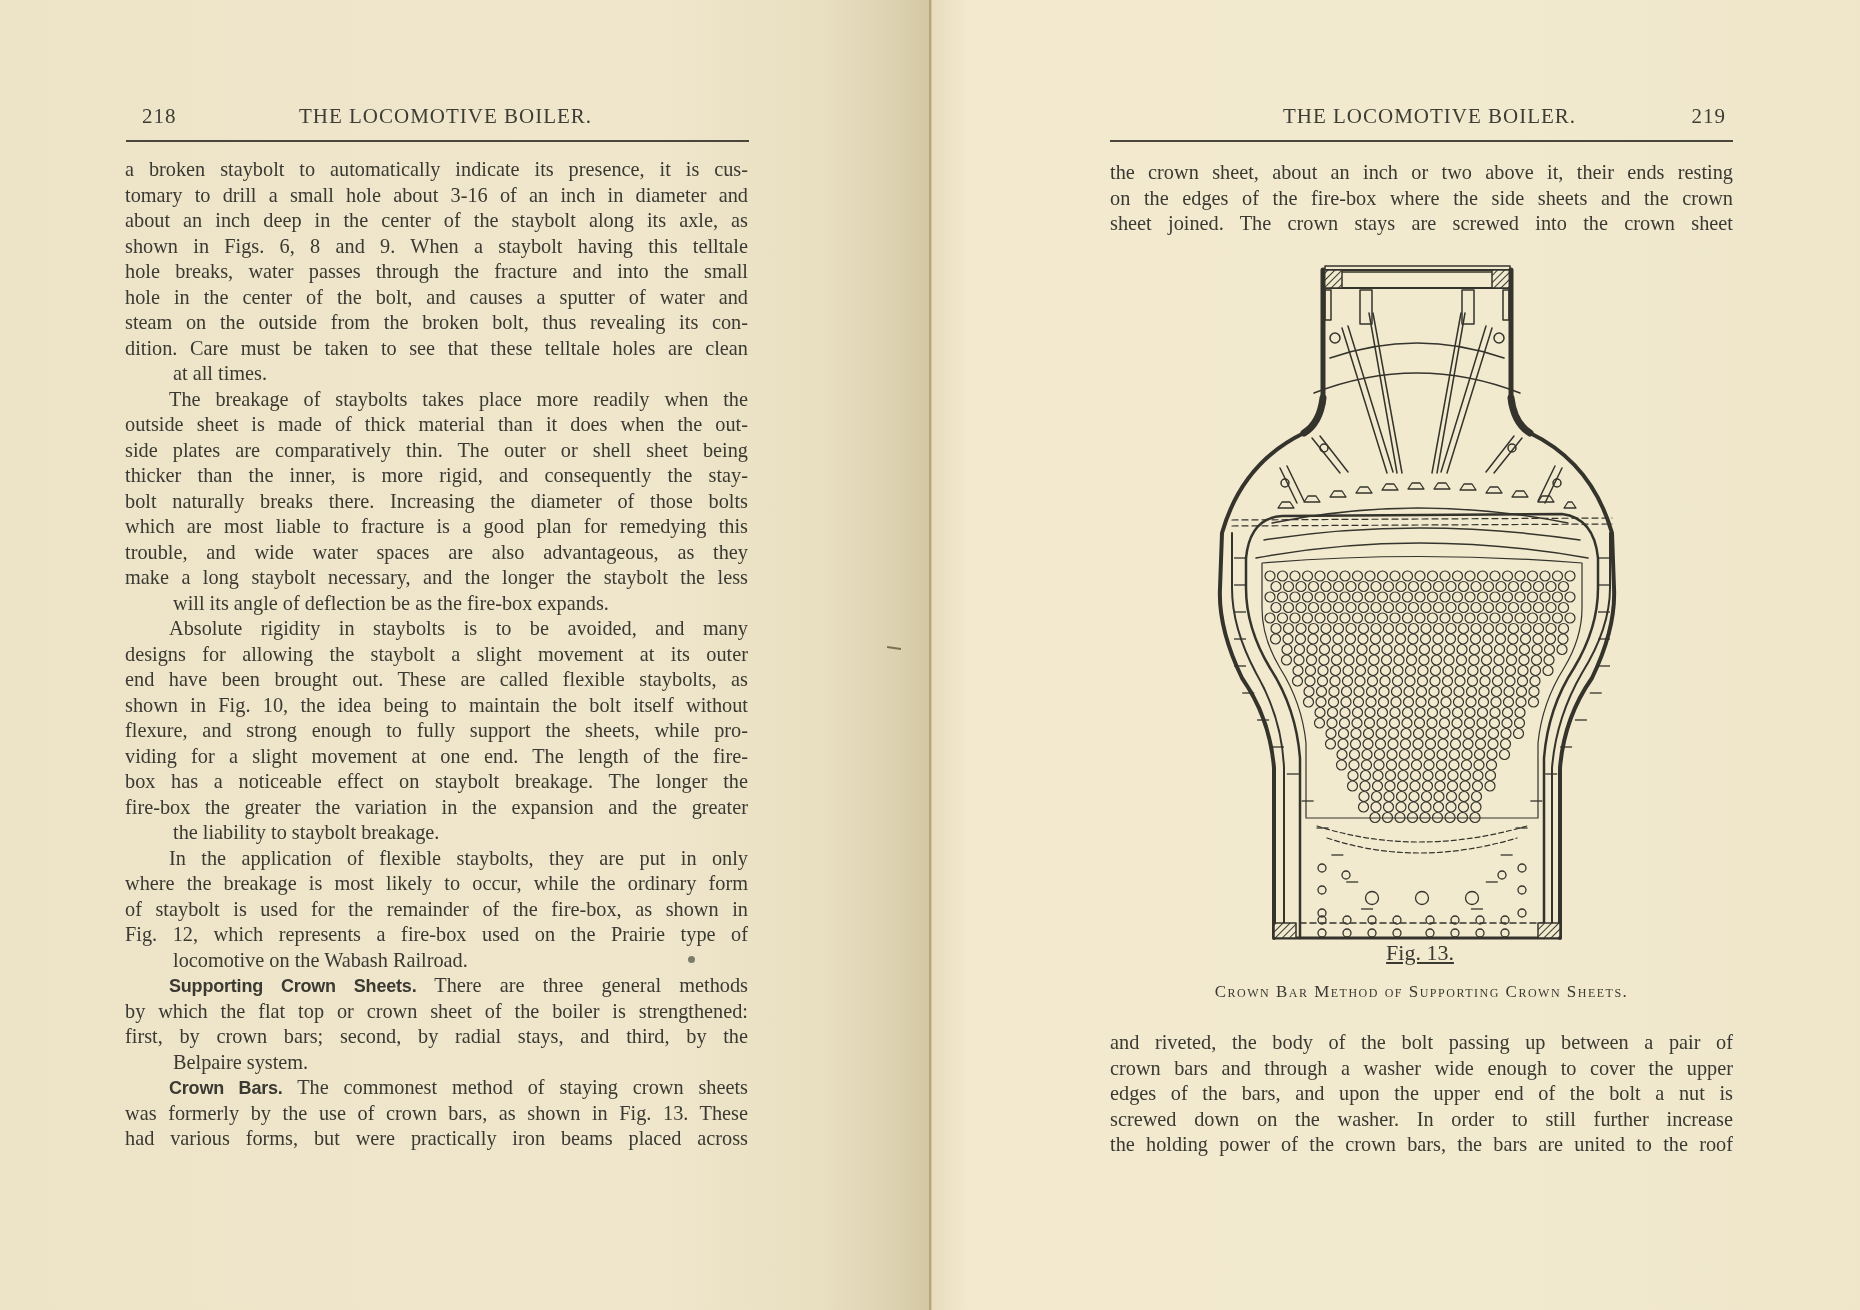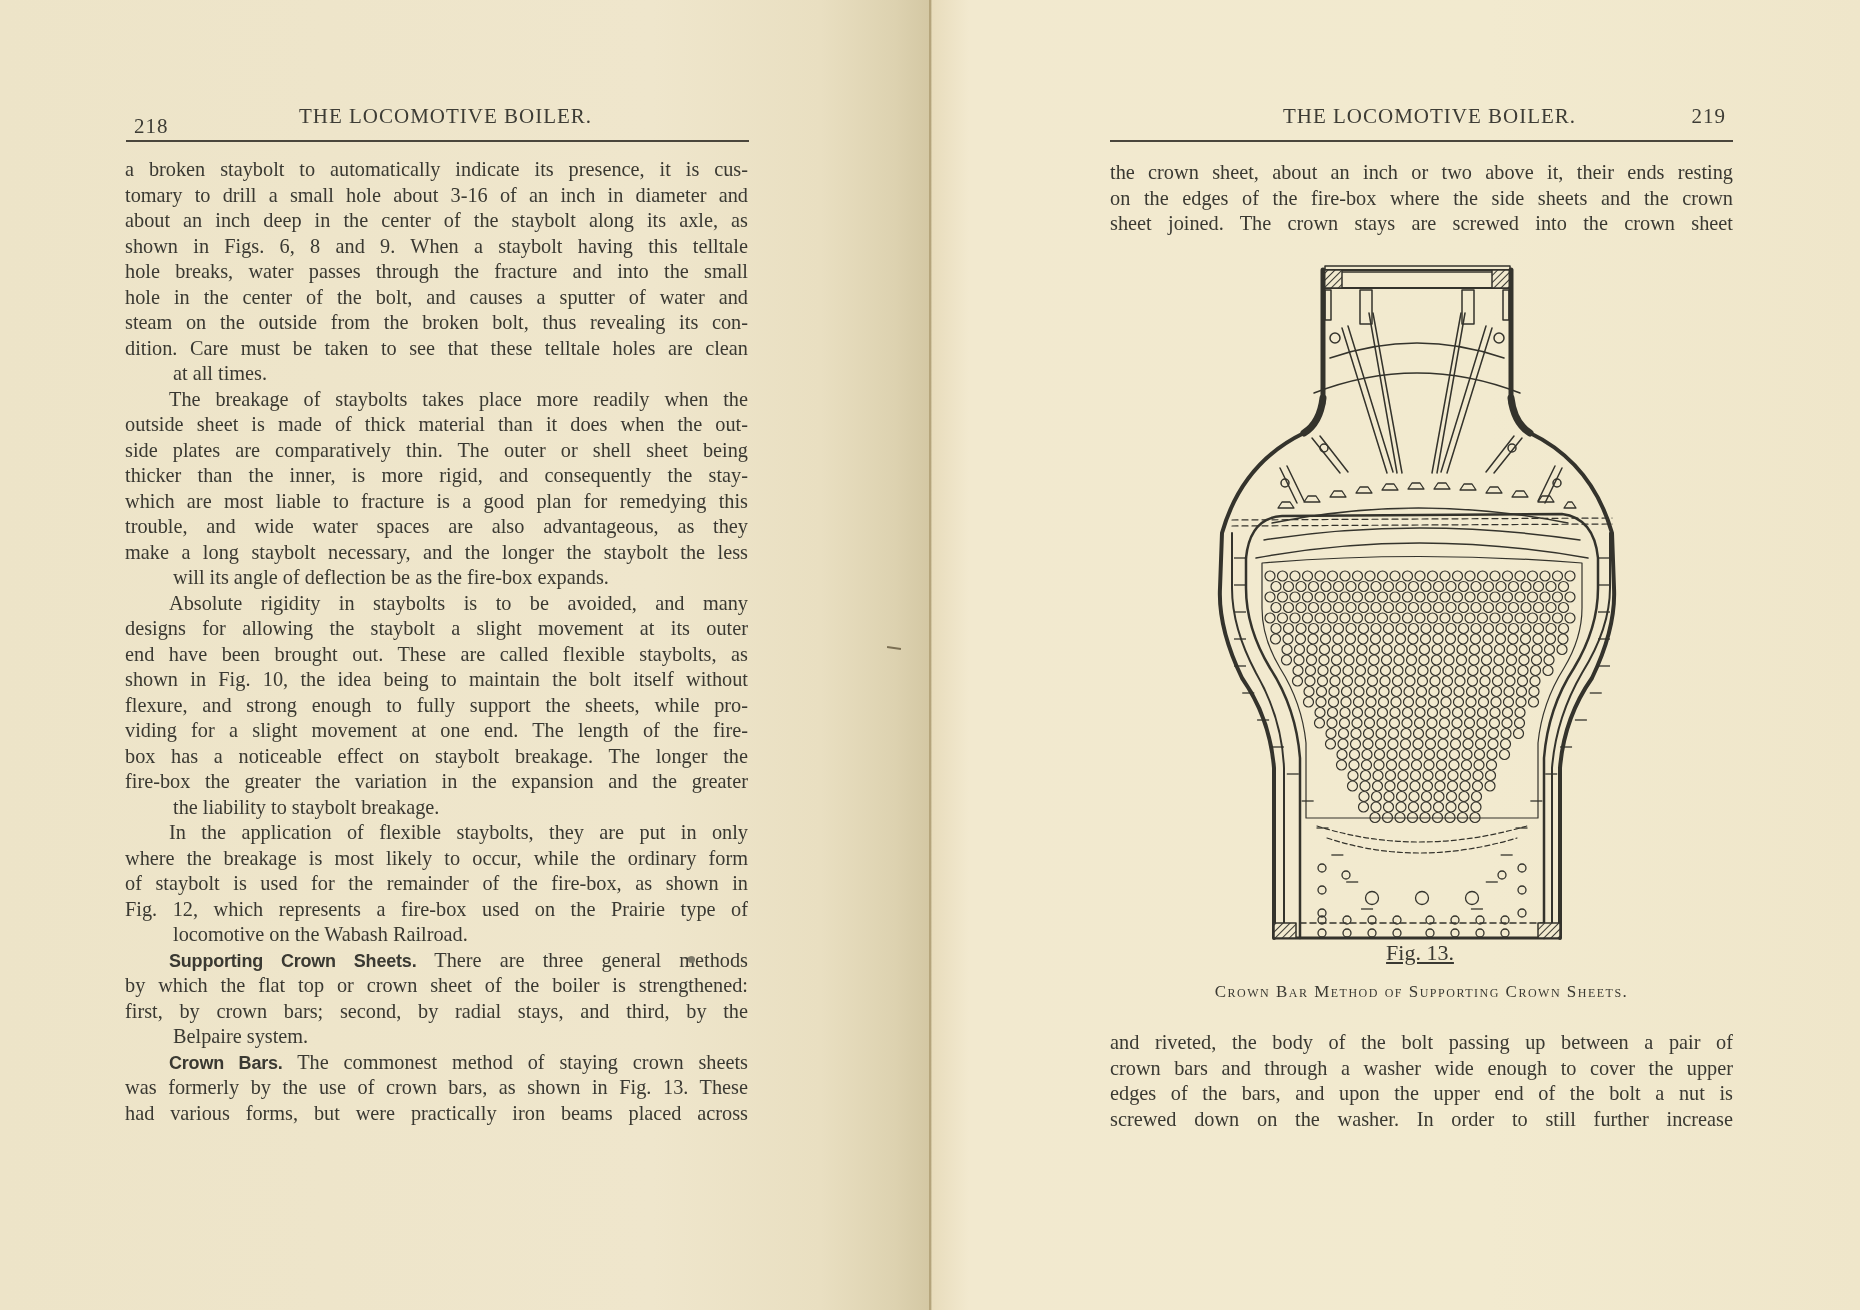--- a/index.html
+++ b/index.html
@@ -24,21 +24,21 @@
     background: #a8966b; opacity: .7;
   }
   .running-head {
     position: absolute; top: 104px; height: 30px;
     font-size: 21px; letter-spacing: 1px; color: #3d3c35;
     font-family: "Liberation Serif", serif;
   }
   .page-left .running-head { left: 126px; width: 623px; }
   .page-right .running-head { left: 178px; width: 623px; }
   .folio { position: absolute; top: 0; font-size: 21px; }
-  .page-left .folio { left: 8px; margin-top: 10px; }
+  .page-left .folio { left: 16px; }
   .page-right .folio { right: 7px; }
   .head-title { position: absolute; top: 0; left: 16px; right: 0; text-align: center; }
   .head-rule {
     position: absolute; top: 36px; left: 0; right: 0; height: 2px; background: #4a463c;
   }
   .text-block {
     position: absolute; width: 623px;
     font-family: "Liberation Serif", serif;
     font-size: 20.3px; line-height: 25.5px; color: #3a3932;
   }
@@ -84,20 +84,21 @@
         <span class="line">shown in Figs. 6, 8 and 9.  When a staybolt having this telltale</span>
         <span class="line">hole breaks, water passes through the fracture and into the small</span>
         <span class="line">hole in the center of the bolt, and causes a sputter of water and</span>
         <span class="line">steam on the outside from the broken bolt, thus revealing its con-</span>
         <span class="line">dition.  Care must be taken to see that these telltale holes are clean</span>
         <span class="line last">at all times.</span>
         <span class="line ind">The breakage of staybolts takes place more readily when the</span>
         <span class="line">outside sheet is made of thick material than it does when the out-</span>
         <span class="line">side plates are comparatively thin.  The outer or shell sheet being</span>
         <span class="line">thicker than the inner, is more rigid, and consequently the stay-</span>
+        <span class="line">bolt naturally breaks there.  Increasing the diameter of those bolts</span>
         <span class="line">which are most liable to fracture is a good plan for remedying this</span>
         <span class="line">trouble, and wide water spaces are also advantageous, as they</span>
         <span class="line">make a long staybolt necessary, and the longer the staybolt the less</span>
         <span class="line last">will its angle of deflection be as the fire-box expands.</span>
         <span class="line ind">Absolute rigidity in staybolts is to be avoided, and many</span>
         <span class="line">designs for allowing the staybolt a slight movement at its outer</span>
         <span class="line">end have been brought out.  These are called flexible staybolts, as</span>
         <span class="line">shown in Fig. 10, the idea being to maintain the bolt itself without</span>
         <span class="line">flexure, and strong enough to fully support the sheets, while pro-</span>
         <span class="line">viding for a slight movement at one end.  The length of the fire-</span>
@@ -132,20 +133,21 @@
     <div class="text-block top" id="right-top-text">
         <span class="line">the crown sheet, about an inch or two above it, their ends resting</span>
         <span class="line">on the edges of the fire-box where the side sheets and the crown</span>
         <span class="line">sheet joined.  The crown stays are screwed into the crown sheet</span>
       </div>
     <div class="text-block bottom" id="right-bottom-text">
         <span class="line">and riveted, the body of the bolt passing up between a pair of</span>
         <span class="line">crown bars and through a washer wide enough to cover the upper</span>
         <span class="line">edges of the bars, and upon the upper end of the bolt a nut is</span>
         <span class="line">screwed down on the washer.  In order to still further increase</span>
+        <span class="line">the holding power of the crown bars, the bars are united to the roof</span>
       </div>
   </div>
 
   <div class="figure">
     <svg viewBox="0 0 420 690" xmlns="http://www.w3.org/2000/svg">
       <defs>
         <pattern id="hatch" width="5" height="5" patternUnits="userSpaceOnUse" patternTransform="rotate(45)">
           <rect width="5" height="5" fill="#f2eacf"></rect>
           <line x1="0" y1="0" x2="0" y2="5" stroke="#3a3932" stroke-width="2"></line>
         </pattern>

